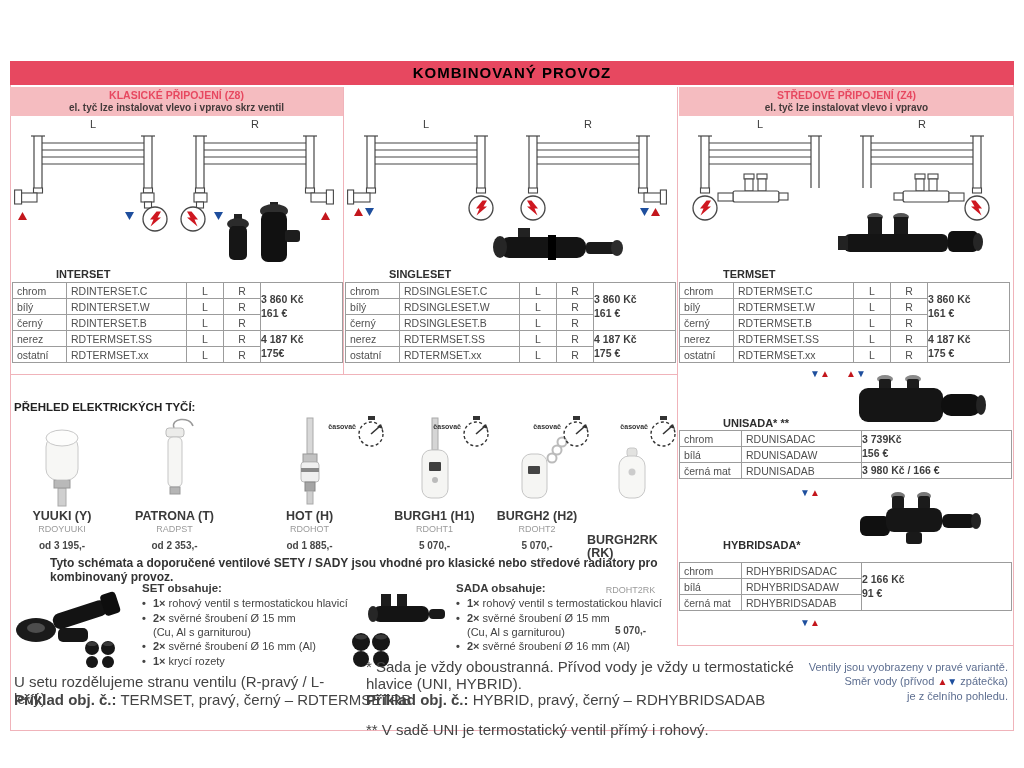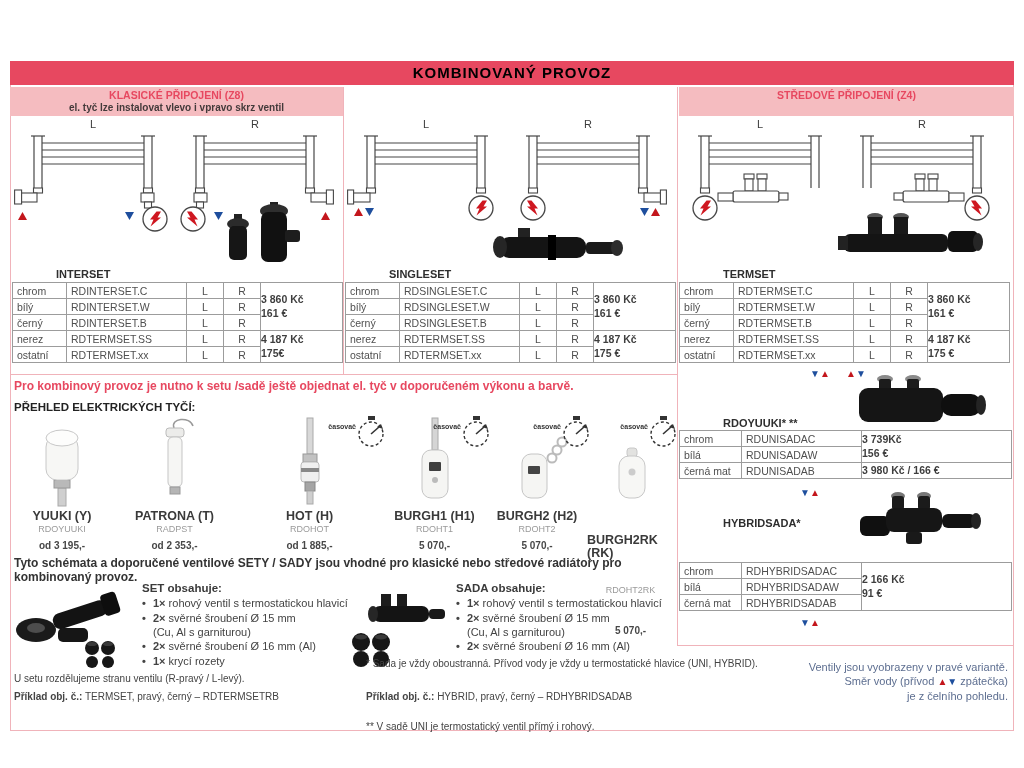--- a/index.html
+++ b/index.html
@@ -25,44 +25,45 @@
   .arrowpair{letter-spacing:0px;}
   .rednote{color:#e74860;font-weight:bold;font-size:12px;}
   .secthead{color:#222;font-weight:bold;font-size:11.5px;}
   .rodsrow{display:flex;align-items:flex-start;}
   .rodcell{display:flex;flex-direction:column;align-items:center;position:relative;}
   .rodimg{height:96px;display:flex;align-items:flex-end;justify-content:center;}
   .rodname{font-size:12.5px;font-weight:bold;color:#3a3a3a;line-height:13px;}
   .rodcode{font-size:9px;color:#9a9a9a;line-height:10px;margin-top:1px;}
   .rodprice{font-size:10px;font-weight:bold;color:#474747;margin-top:6px;}
   .timericon{position:absolute;top:0;right:-8px;}
-  .boldnote{font-weight:bold;font-size:12px;color:#333;}
+  .boldnote{font-weight:bold;font-size:12px;color:#333;margin-left:36px;}
   .boxtitle{font-weight:bold;font-size:11.5px;color:#3a3a3a;}
   .blist{list-style:none;margin:3px 0 0;padding:0;font-size:11px;color:#434343;line-height:1.25;}
   .blist li{white-space:pre-line;padding-left:11px;position:relative;margin-bottom:1px;}
   .blist li::before{content:"\2022";position:absolute;left:0;font-weight:bold;color:#434343;}
-  .fnote{font-size:10px;color:#444;}
+  .fnote{font-size:15px;color:#444;}
   .xlabel{font-weight:bold;}
   .bluenote{font-size:11px;color:#5d6e90;line-height:14px;text-align:right;}
 </style>
 </head>
 <body>
 
 <div id="root">
 
   <div class="abs frame" style="left:10px;top:61px;width:1002px;height:668px;"></div>
 
   <div class="abs banner" style="left:10px;top:61px;width:1004px;height:24px;">KOMBINOVANÝ PROVOZ</div>
 
   <div class="abs colhead" style="left:10px;top:87px;width:333px;height:27px;">
     <div class="t">KLASICKÉ PŘIPOJENÍ (Z8)</div>
     <div class="s">el. tyč lze instalovat vlevo i vpravo skrz ventil</div>
   </div>
   <div class="abs colhead" style="left:679px;top:87px;width:335px;height:27px;">
     <div class="t">STŘEDOVÉ PŘIPOJENÍ (Z4)</div>
+    <div class="s">el. tyč lze instalovat vlevo i vpravo</div>
   </div>
 
   <div class="vline" style="left:343px;top:87px;height:287px;"></div>
   <div class="vline" style="left:677px;top:87px;height:558px;"></div>
   <div class="hline" style="left:10px;top:374px;width:667px;"></div>
   <div class="hline" style="left:677px;top:645px;width:337px;"></div>
 
   <div class="abs diaglabel" style="left:14px;top:118px;">L</div>
   <div class="abs diaglabel" style="left:176px;top:118px;">R</div>
   <div class="abs diaglabel" style="left:347px;top:118px;">L</div>
@@ -440,21 +441,20 @@
             <td class="lr">L</td>
             <td class="lr">R</td>
           </tr>
         </tbody>
       </table>
     </div>
 
   <div class="abs arrowpair" style="left:810px;top:363px;"><span class="tb">▼</span><span class="tr">▲</span></div>
   <div class="abs arrowpair" style="left:846px;top:363px;"><span class="tr">▲</span><span class="tb">▼</span></div>
 
-  <div class="abs rednote" style="left:14px;top:379px;width:660px;">Pro kombinový provoz je nutno k setu /sadě ještě objednat el. tyč v doporučeném výkonu a barvě.</div>
   <div class="abs secthead" style="left:14px;top:401px;">PŘEHLED ELEKTRICKÝCH TYČÍ:</div>
   <div class="abs rodsrow" style="left:12px;top:414px;width:662px;" id="rodsrow">
       <div class="rodcell" style="width: 100px;">
         <div class="rodimg">
           <svg width="90" height="96" viewBox="0 0 90 96">
             <rect x="41" y="74" width="8" height="18" fill="#cfcfcf" stroke="#aaa"></rect>
             <rect x="37" y="66" width="16" height="8" fill="#b9b9b9" stroke="#999"></rect>
             <rect x="29" y="22" width="32" height="44" rx="11" fill="#f7f7f5" stroke="#c8c8c8"></rect>
             <ellipse cx="45" cy="24" rx="16" ry="8" fill="#fdfdfc" stroke="#c8c8c8"></ellipse>
           </svg>
@@ -553,21 +553,21 @@
             <rect x="33" y="42" width="26" height="42" rx="10" fill="#f7f7f5" stroke="#c8c8c8"></rect>
             <circle cx="46" cy="58" r="3.5" fill="#ccc"></circle>
           </svg>
         </div>
         <div class="rodname">BURGH2RK (RK)</div>
         <div class="rodcode">RDOHT2RK</div>
         <div class="rodprice">5 070,-</div>
       </div>
     </div>
 
-  <div class="abs setname" style="left:681px;top:417px;">RDOYUUKI* **</div>
+  <div class="abs setname" style="left:681px;top:417px;">UNISADA* **</div>
   <div class="abs" style="left:679px;top:430px;">
       <table class="ptable" style="width:332px">
         <colgroup>
           <col style="width:62px">
           <col style="width:120px">
           <col style="width:150px">
         </colgroup>
         <tbody>
           <tr>
             <td>chrom</td>
@@ -584,21 +584,21 @@
           <tr>
             <td>černá mat</td>
             <td>RDUNISADAB</td>
             <td class="price">3 980 Kč / 166 €</td>
           </tr>
         </tbody>
       </table>
     </div>
   <div class="abs arrowpair" style="left:800px;top:482px;"><span class="tb">▼</span><span class="tr">▲</span></div>
 
-  <div class="abs setname" style="left:681px;top:517px;">HYBRIDSADA*</div>
+  <div class="abs setname" style="left:681px;top:539px;">HYBRIDSADA*</div>
   <div class="abs" style="left:679px;top:562px;">
       <table class="ptable" style="width:332px">
         <colgroup>
           <col style="width:62px">
           <col style="width:120px">
           <col style="width:150px">
         </colgroup>
         <tbody>
           <tr>
             <td>chrom</td>

